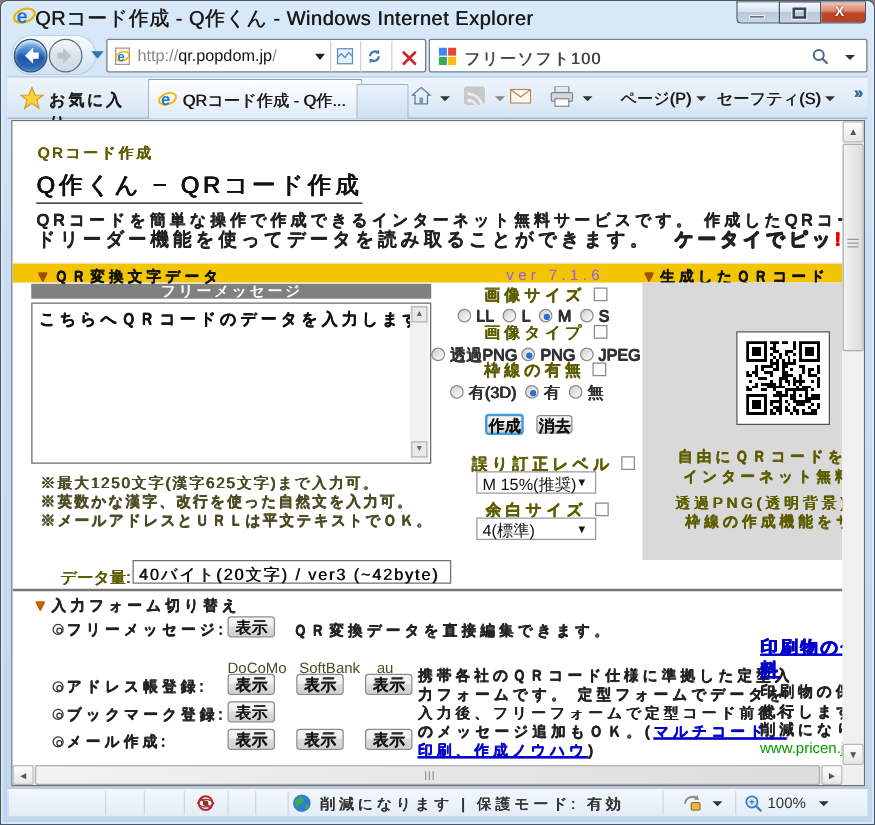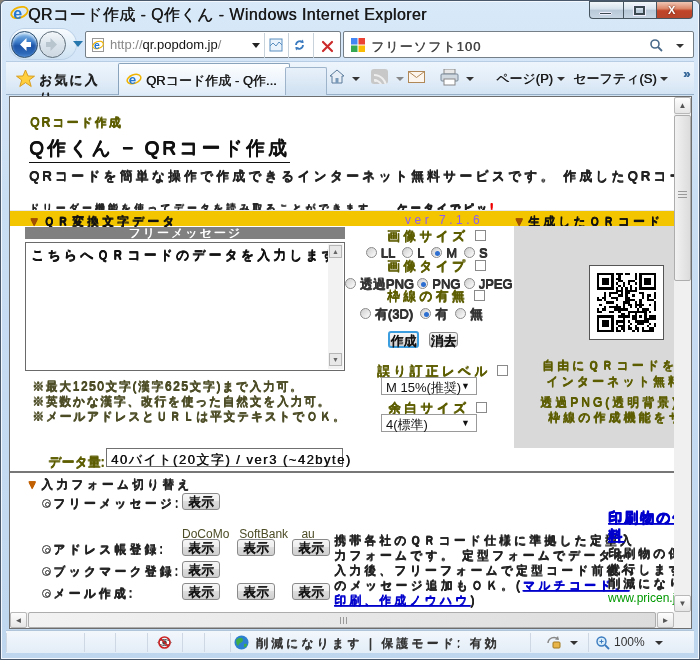--- a/index.html
+++ b/index.html
@@ -173,21 +173,21 @@
  <span class="cmdtxt" style="left:490px">ページ(P) <span class="ddown"></span></span>
  <span class="cmdtxt" style="left:567px">セーフティ(S) <span class="ddown"></span></span>
  <span class="cmdtxt" style="left:677px;top:4px;color:#3a6a9a;font-size:13px;font-weight:bold">»</span>
 </div>
 
 <div id="content">
  <div id="page">
   <div class="jp olive t12" style="left:20px;top:17px;letter-spacing:2px">QRコード作成</div>
   <div class="jp" style="left:19px;top:38px;font-size:19px;letter-spacing:3px;color:#111;border-bottom:1px solid #111;padding-bottom:1px">Q作くん − QRコード作成</div>
   <div class="jp" style="left:19px;top:70px;font-size:13px;letter-spacing:3px;color:#222">QRコードを簡単な操作で作成できるインターネット無料サービスです。 作成したQRコードは携帯電話のQRコー</div>
-  <div class="jp" style="left:19px;top:104px;font-size:10px;letter-spacing:3px;color:#222">ドリーダー機能を使ってデータを読み取ることができます。　<b>ケータイでピッ</b><b style="color:#e00">!</b></div>
+  <div class="jp" style="left:19px;top:85px;font-size:15px;letter-spacing:3px;color:#222">ドリーダー機能を使ってデータを読み取ることができます。　<b>ケータイでピッ</b><b style="color:#e00">!</b></div>
 
   <div class="abs" style="left:0;top:113px;width:664px;height:1px;background:#e8e8e8"></div>
   <div class="abs" style="left:0;top:114px;width:664px;height:15px;background:#f2c500"></div>
   <div class="jp t12" style="left:18px;top:116px;color:#111"><span style="color:#a05000">▼</span>ＱＲ変換文字データ</div>
   <div class="jp nth" style="left:395px;top:116px;font-size:12px;letter-spacing:3.5px;color:#8b5cf6">ver 7.1.6</div>
   <div class="jp t12" style="left:503px;top:116px;color:#111"><span style="color:#a05000">▼</span>生成したＱＲコード</div>
 
   <div class="abs" style="left:504px;top:129px;width:160px;height:222px;background:#d9d9d9"></div>
   <div class="abs" style="left:579px;top:168px;width:75px;height:75px;background:#fff;border:1px solid #555"></div>
   <div class="abs" id="qrbox" style="left:587px;top:176px;width:59px;height:59px"><svg width="59" height="59" viewBox="0 0 25 25" shape-rendering="crispEdges">
@@ -363,41 +363,42 @@
   <div class="abs" style="left:15px;top:145px;width:320px;height:129px;background:#fff;border:1px solid #6a6a6a">
     <div class="jp" style="left:5px;top:3px;font-size:13px;letter-spacing:3px;color:#111">こちらへＱＲコードのデータを入力します。</div>
     <div class="abs" style="right:1px;top:1px;width:15px;height:125px;background:#f2f2f2"></div>
     <div class="abs" style="right:2px;top:2px;width:13px;height:13px;background:#e8e8e8;border:1px solid #b5b5b5;font-size:7px;color:#666;text-align:center;line-height:12px">▲</div>
     <div class="abs" style="right:2px;top:110px;width:13px;height:13px;background:#e8e8e8;border:1px solid #b5b5b5;font-size:7px;color:#666;text-align:center;line-height:12px">▼</div>
   </div>
   <div class="jp t12" style="left:22px;top:281px;letter-spacing:1.5px;color:#4c4c26">※最大1250文字(漢字625文字)まで入力可。</div>
   <div class="jp t12" style="left:22px;top:296px;letter-spacing:1.5px;color:#4c4c26">※英数かな漢字、改行を使った自然文を入力可。</div>
   <div class="jp t12" style="left:22px;top:311px;letter-spacing:1.5px;color:#4c4c26">※メールアドレスとＵＲＬは平文テキストでＯＫ。</div>
   <div class="jp olive" style="left:38px;top:356px;font-size:13px">データ量:</div>
-  <div class="abs" style="left:96px;top:351px;width:237px;height:19px;background:#fff;border:1px solid #707070">
+  <div class="abs" style="left:96px;top:351px;width:255px;height:19px;background:#fff;border:1px solid #707070">
     <div class="jp" style="left:4px;top:2px;font-size:13px;letter-spacing:1.5px;color:#111;text-shadow:0.5px 0 #111">40バイト(20文字) / ver3 (~42byte)</div>
   </div>
 
   <div class="mc jp olive" style="left:377px;top:130px;font-size:13px">画像サイズ <span class="cbx"></span></div>
   <div class="jp" style="left:356px;top:148px;font-size:13px;color:#333"><span class="rad"></span> LL&nbsp;&nbsp;<span class="rad"></span> L&nbsp;&nbsp;<span class="rad on"></span> M&nbsp;&nbsp;<span class="rad"></span> S</div>
   <div class="mc jp olive" style="left:377px;top:160px;font-size:13px">画像タイプ <span class="cbx"></span></div>
   <div class="jp" style="left:335px;top:178px;font-size:13px;color:#333"><span class="rad"></span> 透過PNG <span class="rad on"></span> PNG <span class="rad"></span> JPEG</div>
   <div class="mc jp olive" style="left:377px;top:190px;font-size:13px">枠線の有無 <span class="cbx"></span></div>
   <div class="jp" style="left:350px;top:208px;font-size:13px;color:#333"><span class="rad"></span> 有(3D)&nbsp;&nbsp;<span class="rad on"></span> 有&nbsp;&nbsp;<span class="rad"></span> 無</div>
   <div class="abs btn" style="left:378px;top:234px;width:31px;height:17px;border:2px solid #3c9ede;border-radius:3px">作成</div>
   <div class="abs btn" style="left:419px;top:235px;width:29px;height:15px">消去</div>
   <div class="mc jp olive" style="left:367px;top:265px;font-size:13px">誤り訂正レベル <span class="cbx"></span></div>
   <div class="abs sel" style="left:371px;top:280px;width:96px;height:18px">M 15%(推奨)<span class="selar">▼</span></div>
   <div class="mc jp olive" style="left:378px;top:302px;font-size:13px">余白サイズ <span class="cbx"></span></div>
   <div class="abs sel" style="left:371px;top:317px;width:96px;height:18px">4(標準)<span class="selar">▼</span></div>
 
   <div class="abs" style="left:0;top:374px;width:664px;height:2px;background:#777"></div>
   <div class="jp t12" style="left:16px;top:379px;color:#222"><span style="color:#c06000">▼</span>入力フォーム切り替え</div>
   <div class="jp t12" style="left:32px;top:398px;color:#222"><span class="dcirc"></span>フリーメッセージ:</div>
   <div class="abs btn" style="left:172px;top:396px;width:38px;height:17px">表示</div>
+  <div class="jp t12" style="left:224px;top:399px;color:#222">ＱＲ変換データを直接編集できます。</div>
   <div class="jp nth" style="left:172px;top:430px;font-size:12px;color:#4c4c26">DoCoMo&nbsp;&nbsp;&nbsp;SoftBank&nbsp;&nbsp;&nbsp;&nbsp;au</div>
   <div class="jp t12" style="left:32px;top:444px;color:#222"><span class="dcirc"></span>アドレス帳登録:</div>
   <div class="abs btn" style="left:172px;top:442px;width:38px;height:17px">表示</div>
   <div class="abs btn" style="left:227px;top:442px;width:38px;height:17px">表示</div>
   <div class="abs btn" style="left:282px;top:442px;width:38px;height:17px">表示</div>
   <div class="jp t12" style="left:32px;top:466px;color:#222"><span class="dcirc"></span>ブックマーク登録:</div>
   <div class="abs btn" style="left:172px;top:464px;width:38px;height:17px">表示</div>
   <div class="jp t12" style="left:32px;top:488px;color:#222"><span class="dcirc"></span>メール作成:</div>
   <div class="abs btn" style="left:172px;top:486px;width:38px;height:17px">表示</div>
   <div class="abs btn" style="left:227px;top:486px;width:38px;height:17px">表示</div>

